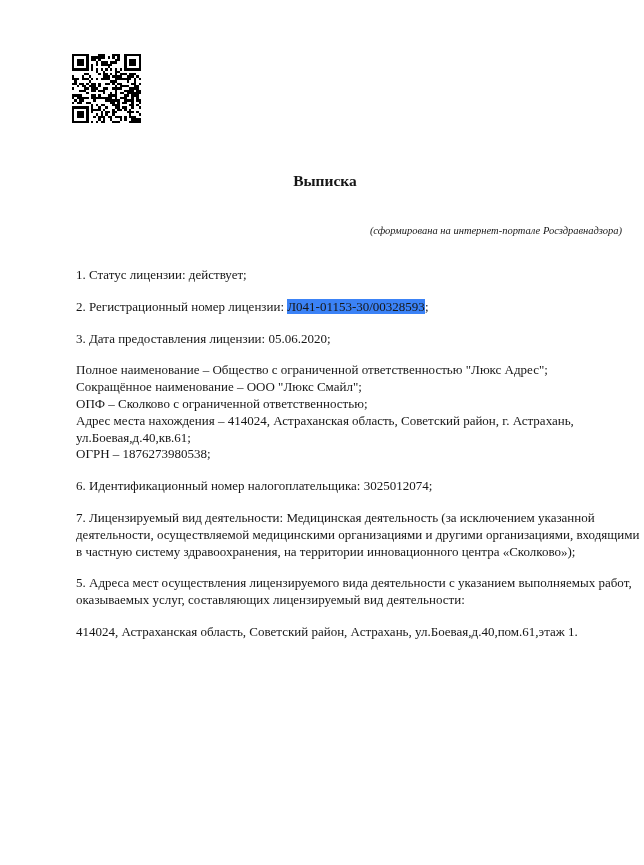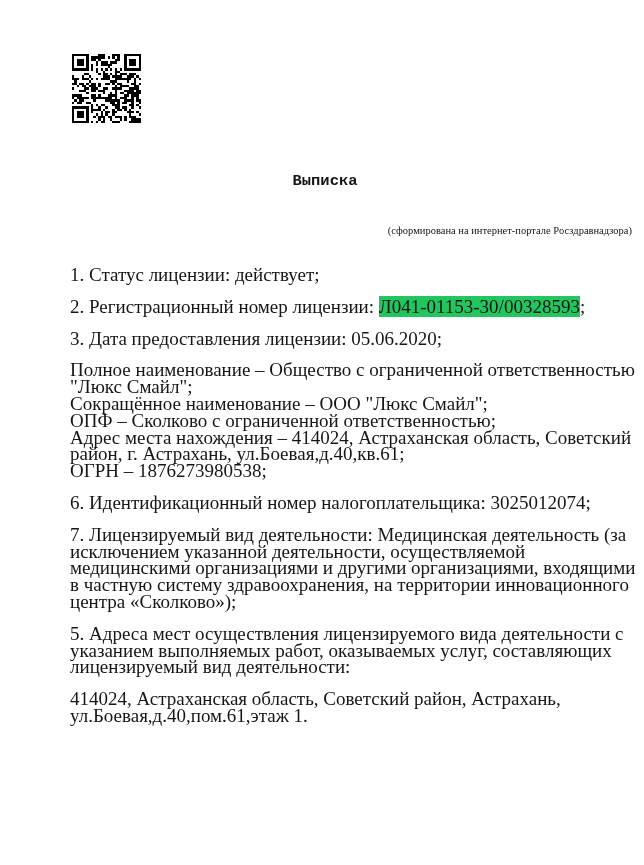--- a/index.html
+++ b/index.html
@@ -24,37 +24,37 @@
   }
   .title-block {
     position: absolute;
     left: 70px;
     top: 171px;
     width: 510px;
     text-align: center;
     font-weight: bold;
     font-size: 15.5px;
     line-height: 20px;
-    font-family: Liberation Mono, monospace;
   }
   .subtitle {
     position: absolute;
-    left: 80px;
+    left: 70px;
     top: 224px;
     width: 552px;
     text-align: right;
     font-size: 10.5px;
     line-height: 13px;
+    font-style: italic;
   }
   .doc-body {
     position: absolute;
-    left: 70px;
+    left: 76px;
     top: 267px;
     width: 568px;
-    font-size: 19px;
+    font-size: 13px;
     line-height: 16.8px;
   }
   .doc-body p {
     margin: 0 0 15px 0;
   }
   .hl {
     
   }
 </style>
 </head>
@@ -483,29 +483,29 @@
 
 <div class="title-block">
   <div>Выписка</div>
 </div>
 
 <div class="subtitle">(сформирована на интернет-портале Росздравнадзора)</div>
 
 <div class="doc-body">
   <p>1. Статус лицензии: действует;</p>
 
-  <p><span>2. Регистрационный номер лицензии: </span><span class="hl" style="background: #22c55e;">Л041-01153-30/00328593</span><span>;</span></p>
+  <p><span>2. Регистрационный номер лицензии: </span><span class="hl" style="background: #3b82f6;">Л041-01153-30/00328593</span><span>;</span></p>
 
   <p>3. Дата предоставления лицензии: 05.06.2020;</p>
 
 
 
   <p class="org-block">
     </p>
-    <div>Полное наименование – Общество с ограниченной ответственностью "Люкс Смайл";</div>
+    <div>Полное наименование – Общество с ограниченной ответственностью "Люкс Адрес";</div>
     <div>Сокращённое наименование – ООО "Люкс Смайл";</div>
     <div>ОПФ – Сколково с ограниченной ответственностью;</div>
     <div>Адрес места нахождения – 414024, Астраханская область, Советский район, г. Астрахань, ул.Боевая,д.40,кв.61;</div>
     <div>ОГРН – 1876273980538;</div>
   <p></p>
 
   <p>6. Идентификационный номер налогоплательщика: 3025012074;</p>
 
   <p>7. Лицензируемый вид деятельности: Медицинская деятельность (за исключением указанной деятельности, осуществляемой медицинскими организациями и другими организациями, входящими в частную систему здравоохранения, на территории инновационного центра «Сколково»);</p>
 

